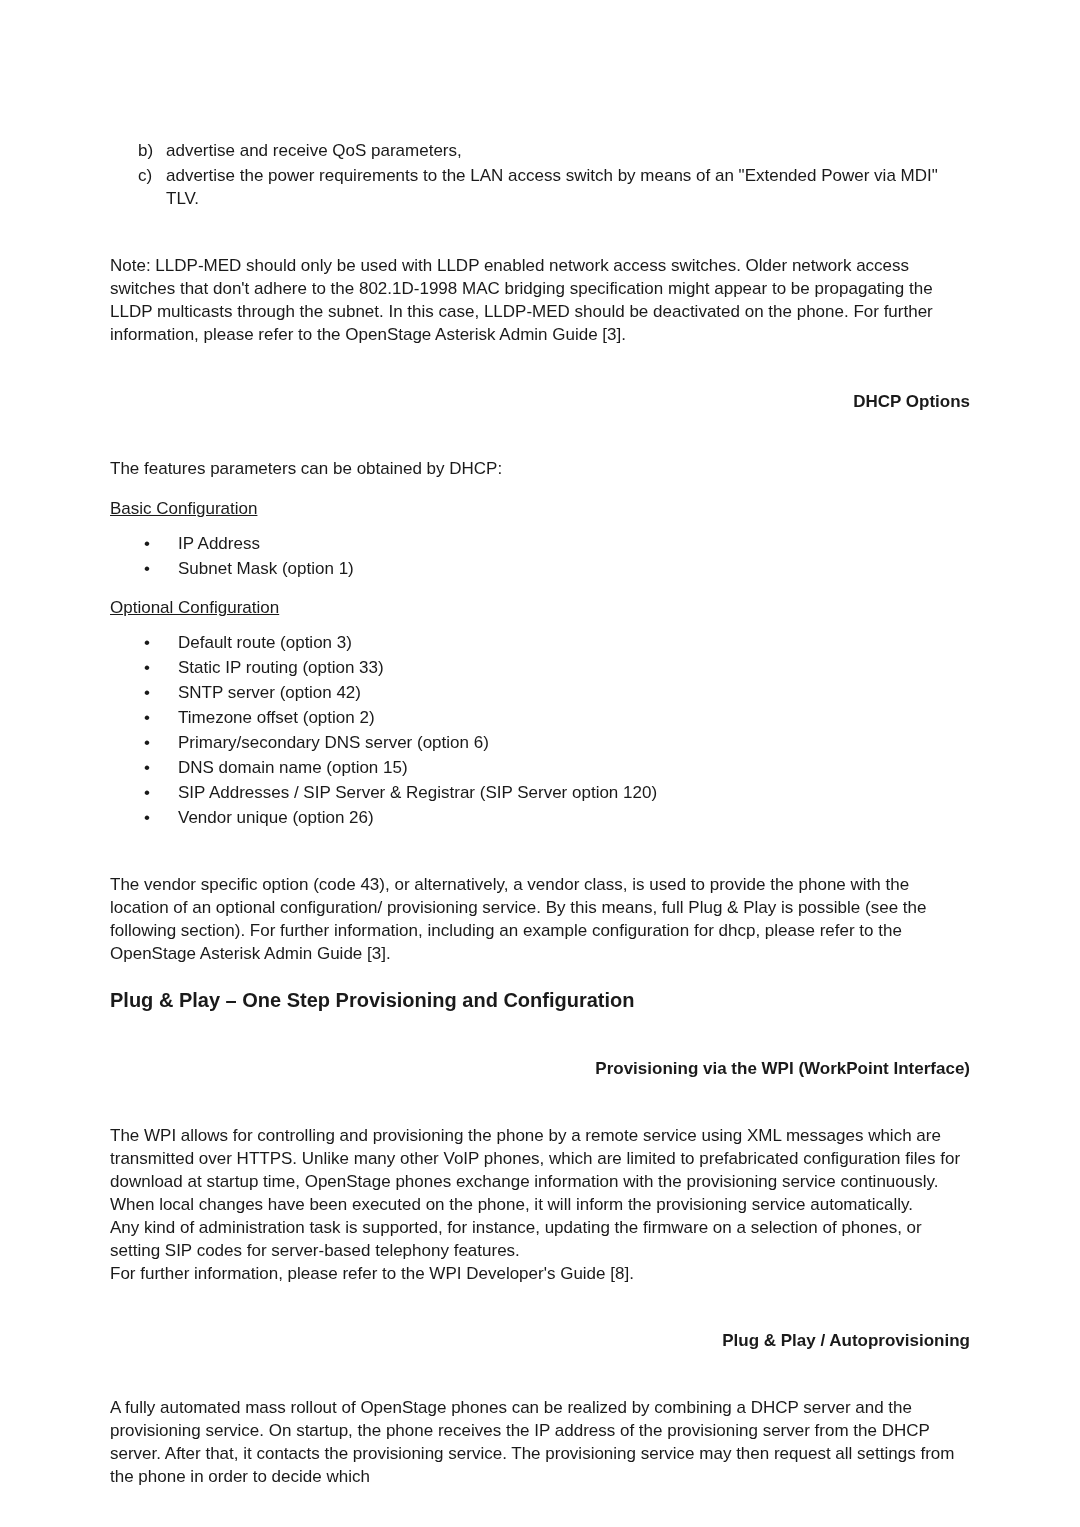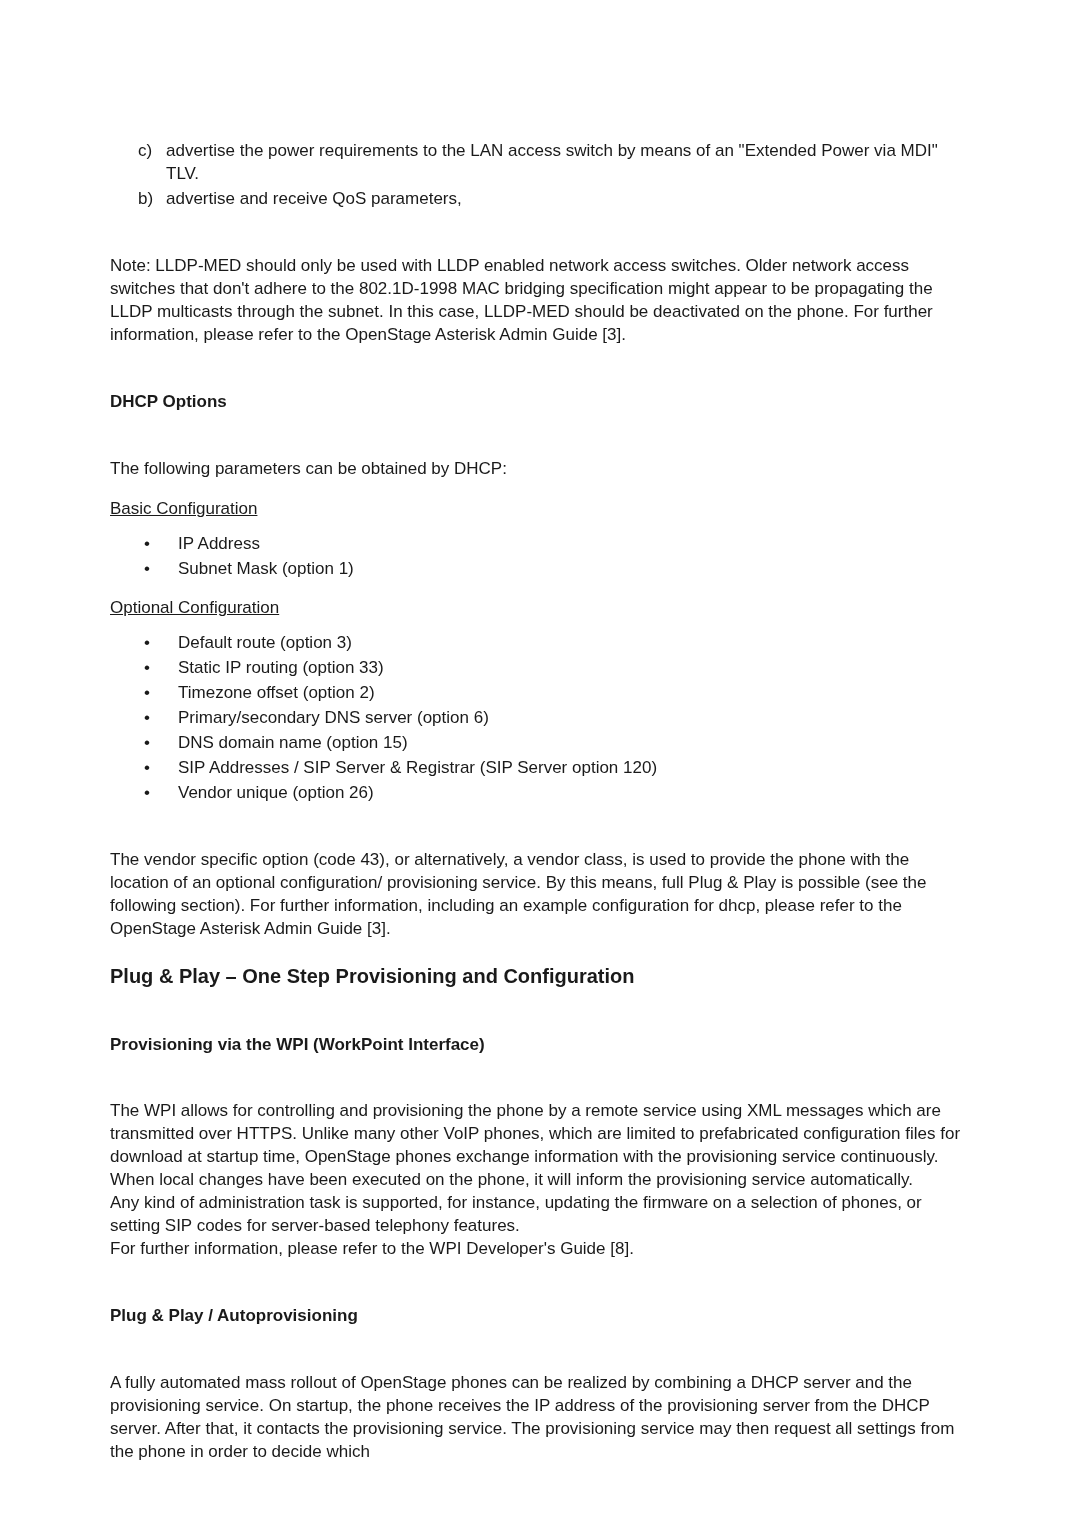--- a/index.html
+++ b/index.html
@@ -11,21 +11,21 @@
     font-size: 17px;
     line-height: 1.35;
   }
   .ol-letter { list-style: none; margin-left: 28px; margin-bottom: 18px; }
   .ol-letter li { padding-left: 28px; position: relative; margin-bottom: 2px; }
   .ol-letter li::before {
     content: attr(data-marker);
     position: absolute; left: 0;
   }
   .para { margin-bottom: 18px; margin-top: 44px; }
-  .h2 { font-weight: 600; font-size: 17px; margin-top: 44px; margin-bottom: 18px; }
+  .h2 { font-weight: 600; font-size: 17px; margin-top: 44px; margin-bottom: 18px; text-align: right; }
   .h1 { font-weight: 600; font-size: 20px; margin-top: 22px; margin-bottom: 16px; }
   .underline { text-decoration: underline; margin-bottom: 12px; margin-top: 0; }
   ul.disc { list-style: none; margin: 6px 0 16px 34px; }
   ul.disc li { position: relative; padding-left: 34px; margin-bottom: 2px; }
   ul.disc li::before {
     content: "•";
     position: absolute; left: 0; top: 0;
     font-size: 17px;
   }
   .footer {
@@ -36,39 +36,40 @@
     font-size: 12px;
   }
   .footer-left { color: #00a6a0; font-weight: 600; margin-left: 22px; }
   .footer-right { color: #888; }
   .footer-right b { color: #1a1a1a; font-weight: 600; }
 </style>
 </head>
 <body>
 
 <ol class="ol-letter">
+  <li data-marker="b)"><span>advertise and receive QoS parameters,</span></li>
   <li data-marker="c)"><span>advertise the power requirements to the LAN access switch by means of an "Extended Power via MDI" TLV.</span></li>
-  <li data-marker="b)"><span>advertise and receive QoS parameters,</span></li>
 </ol>
 
 <p class="para">Note: LLDP-MED should only be used with LLDP enabled network access switches. Older network access switches that don't adhere to the 802.1D-1998 MAC bridging specification might appear to be propagating the LLDP multicasts through the subnet. In this case, LLDP-MED should be deactivated on the phone. For further information, please refer to the OpenStage Asterisk Admin Guide [3].</p>
 
 <div class="h2">DHCP Options</div>
-<p class="para">The following parameters can be obtained by DHCP:</p>
+<p class="para">The features parameters can be obtained by DHCP:</p>
 
 <p class="underline">Basic Configuration</p>
 <ul class="disc">
   <li><span>IP Address</span></li>
   <li><span>Subnet Mask (option 1)</span></li>
 </ul>
 
 <p class="underline">Optional Configuration</p>
 <ul class="disc">
   <li><span>Default route (option 3)</span></li>
   <li><span>Static IP routing (option 33)</span></li>
+  <li><span>SNTP server (option 42)</span></li>
   <li><span>Timezone offset (option 2)</span></li>
   <li><span>Primary/secondary DNS server (option 6)</span></li>
   <li><span>DNS domain name (option 15)</span></li>
   <li><span>SIP Addresses / SIP Server &amp; Registrar (SIP Server option 120)</span></li>
   <li><span>Vendor unique (option 26)</span></li>
 </ul>
 
 <p class="para">The vendor specific option (code 43), or alternatively, a vendor class, is used to provide the phone with the location of an optional configuration/ provisioning service. By this means, full Plug &amp; Play is possible (see the following section). For further information, including an example configuration for dhcp, please refer to the OpenStage Asterisk Admin Guide [3].</p>
 
 <div class="h1">Plug &amp; Play – One Step Provisioning and Configuration</div>

